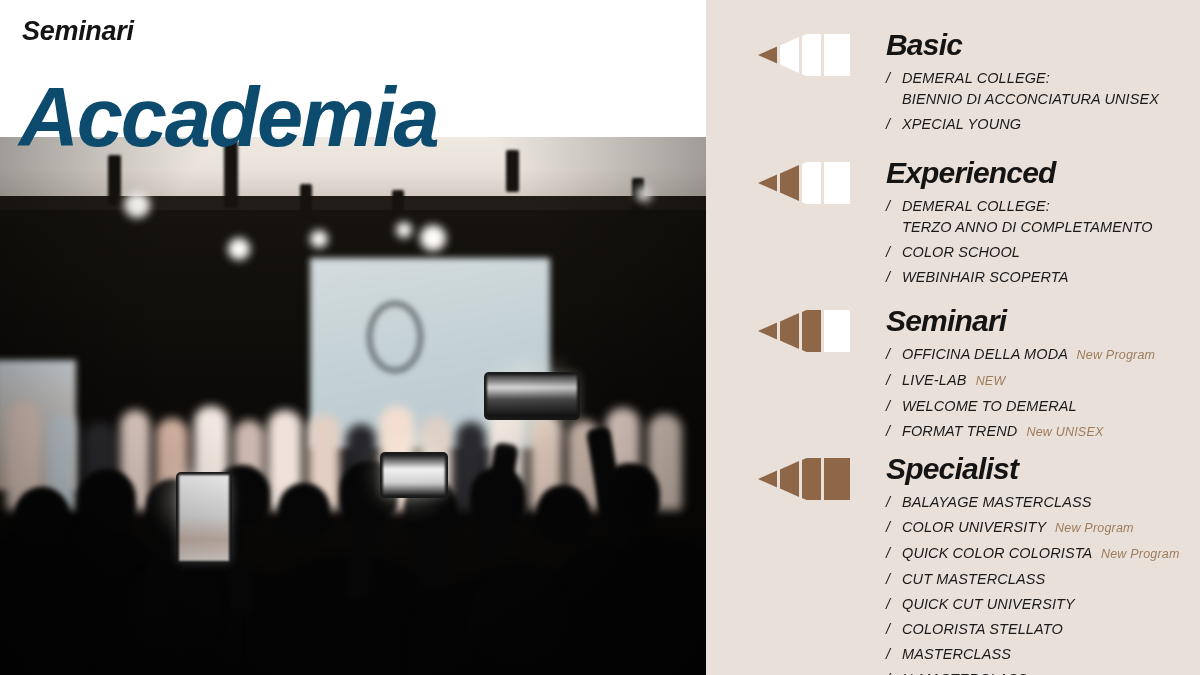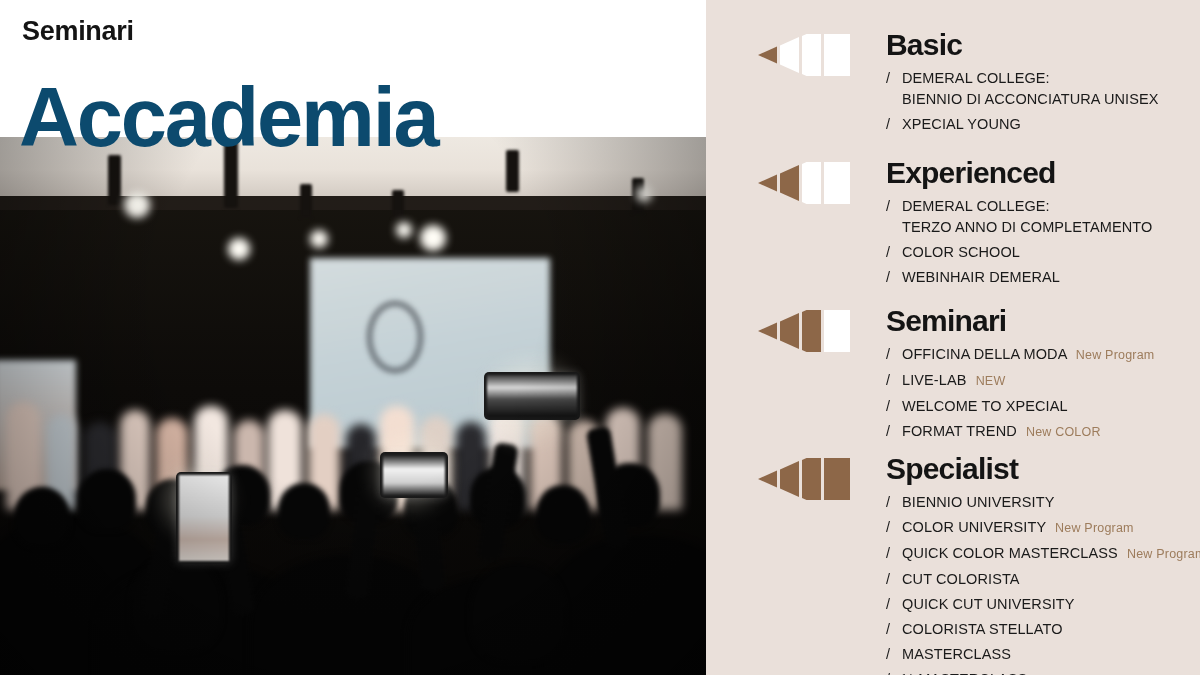--- a/index.html
+++ b/index.html
@@ -1,21 +1,21 @@
 <!DOCTYPE html>
 <html><head>
 <meta charset="utf-8">
 <style>
   html,body{margin:0;padding:0;}
   body{
     width:1200px;height:675px;overflow:hidden;
     font-family:"Liberation Sans",sans-serif;
     background:#EAE0DA;
   }
-  .slide{position:relative;width:1200px;height:675px;overflow:hidden;background:#EAE0DA;}
+  .slide{position:relative;width:1200px;height:675px;overflow:hidden;background:#EAE0DA;font-style:italic;}
 
   
   .left{position:absolute;left:0;top:0;width:706px;height:675px;overflow:hidden;}
 
   .title-card{
     position:absolute;left:0;top:0;width:706px;height:137px;
     background:#FFFFFF;z-index:5;
   }
   .title-kicker{
     position:absolute;left:22px;top:18px;
@@ -219,21 +219,21 @@
           <span class="slash">/</span>
           <span>DEMERAL COLLEGE:</span>
           <span class="l2">TERZO ANNO DI COMPLETAMENTO</span>
         </div>
         <div class="item">
           <span class="slash">/</span>
           <span>COLOR SCHOOL</span>
         </div>
         <div class="item">
           <span class="slash">/</span>
-          <span>WEBINHAIR DEMERAL</span>
+          <span>WEBINHAIR SCOPERTA</span>
         </div>
       </div>
     </div>
 
     <div class="section" style="top:310px;">
       <svg class="arrow" viewBox="0 0 92 42">
         <polygon points="0,21 19,12.5 19,29.5" fill="#8D6748"></polygon>
         <polygon points="22,11.5 41,3 41,39 22,30.5" fill="#8D6748"></polygon>
         <polygon points="44,2 63,-6.5 63,48.5 44,40" fill="#8D6748"></polygon>
         <polygon points="66,-7.5 92,-19 92,61 66,49.5" fill="#FFFFFF"></polygon>
@@ -245,56 +245,56 @@
           <span>OFFICINA DELLA MODA</span>
           <span class="badge">New Program</span>
         </div>
         <div class="item">
           <span class="slash">/</span>
           <span>LIVE-LAB</span>
           <span class="badge">NEW</span>
         </div>
         <div class="item">
           <span class="slash">/</span>
-          <span>WELCOME TO XPECIAL</span>
+          <span>WELCOME TO DEMERAL</span>
         </div>
         <div class="item">
           <span class="slash">/</span>
           <span>FORMAT TREND</span>
-          <span class="badge">New COLOR</span>
+          <span class="badge">New UNISEX</span>
         </div>
       </div>
     </div>
 
     <div class="section" style="top:458px;">
       <svg class="arrow" viewBox="0 0 92 42">
         <polygon points="0,21 19,12.5 19,29.5" fill="#8D6748"></polygon>
         <polygon points="22,11.5 41,3 41,39 22,30.5" fill="#8D6748"></polygon>
         <polygon points="44,2 63,-6.5 63,48.5 44,40" fill="#8D6748"></polygon>
         <polygon points="66,-7.5 92,-19 92,61 66,49.5" fill="#8D6748"></polygon>
       </svg>
       <div class="sec-title">Specialist</div>
       <div class="items">
         <div class="item">
           <span class="slash">/</span>
-          <span>BIENNIO UNIVERSITY</span>
+          <span>BALAYAGE MASTERCLASS</span>
         </div>
         <div class="item">
           <span class="slash">/</span>
           <span>COLOR UNIVERSITY</span>
           <span class="badge">New Program</span>
         </div>
         <div class="item">
           <span class="slash">/</span>
-          <span>QUICK COLOR MASTERCLASS</span>
+          <span>QUICK COLOR COLORISTA</span>
           <span class="badge">New Program</span>
         </div>
         <div class="item">
           <span class="slash">/</span>
-          <span>CUT COLORISTA</span>
+          <span>CUT MASTERCLASS</span>
         </div>
         <div class="item">
           <span class="slash">/</span>
           <span>QUICK CUT UNIVERSITY</span>
         </div>
         <div class="item">
           <span class="slash">/</span>
           <span>COLORISTA STELLATO</span>
         </div>
         <div class="item">

